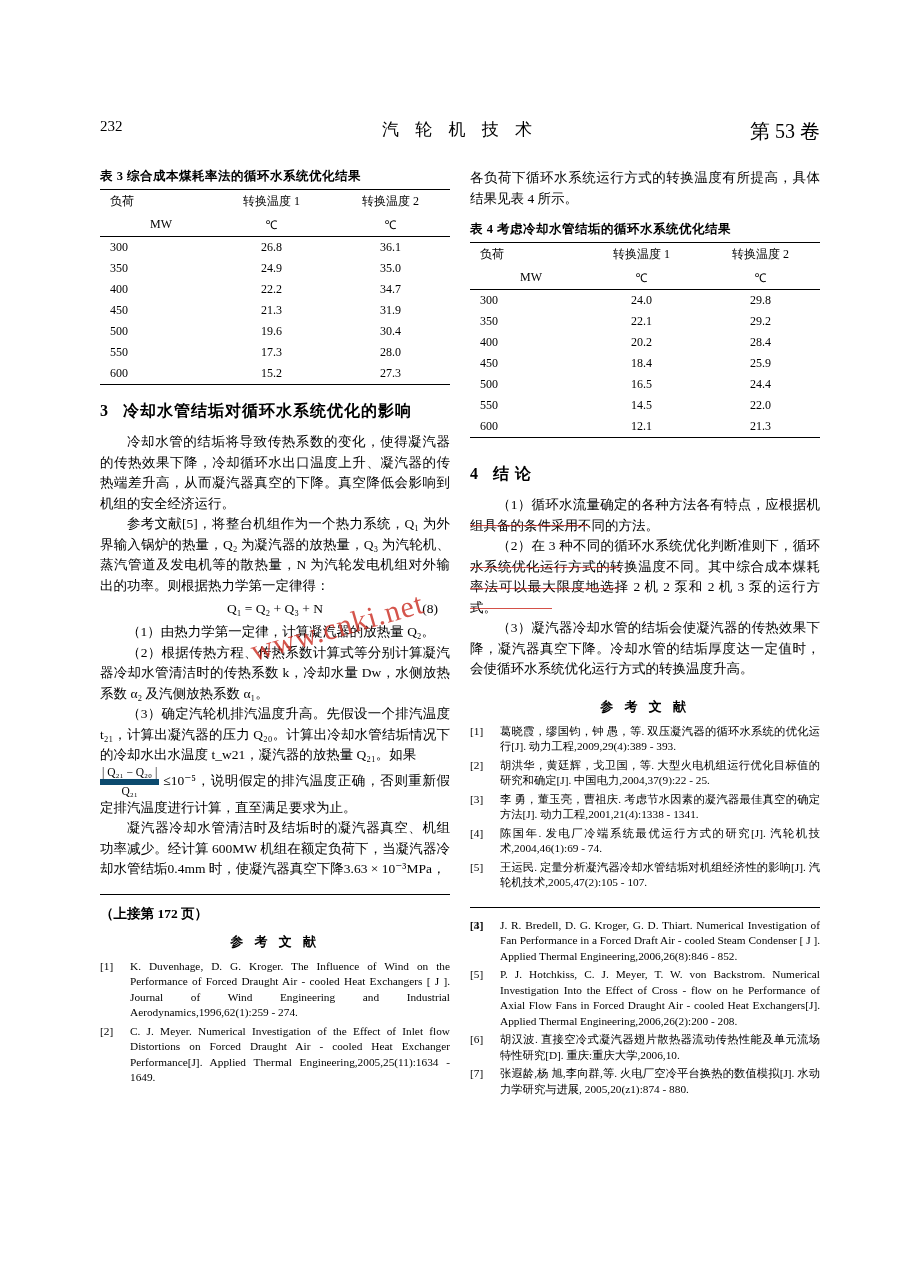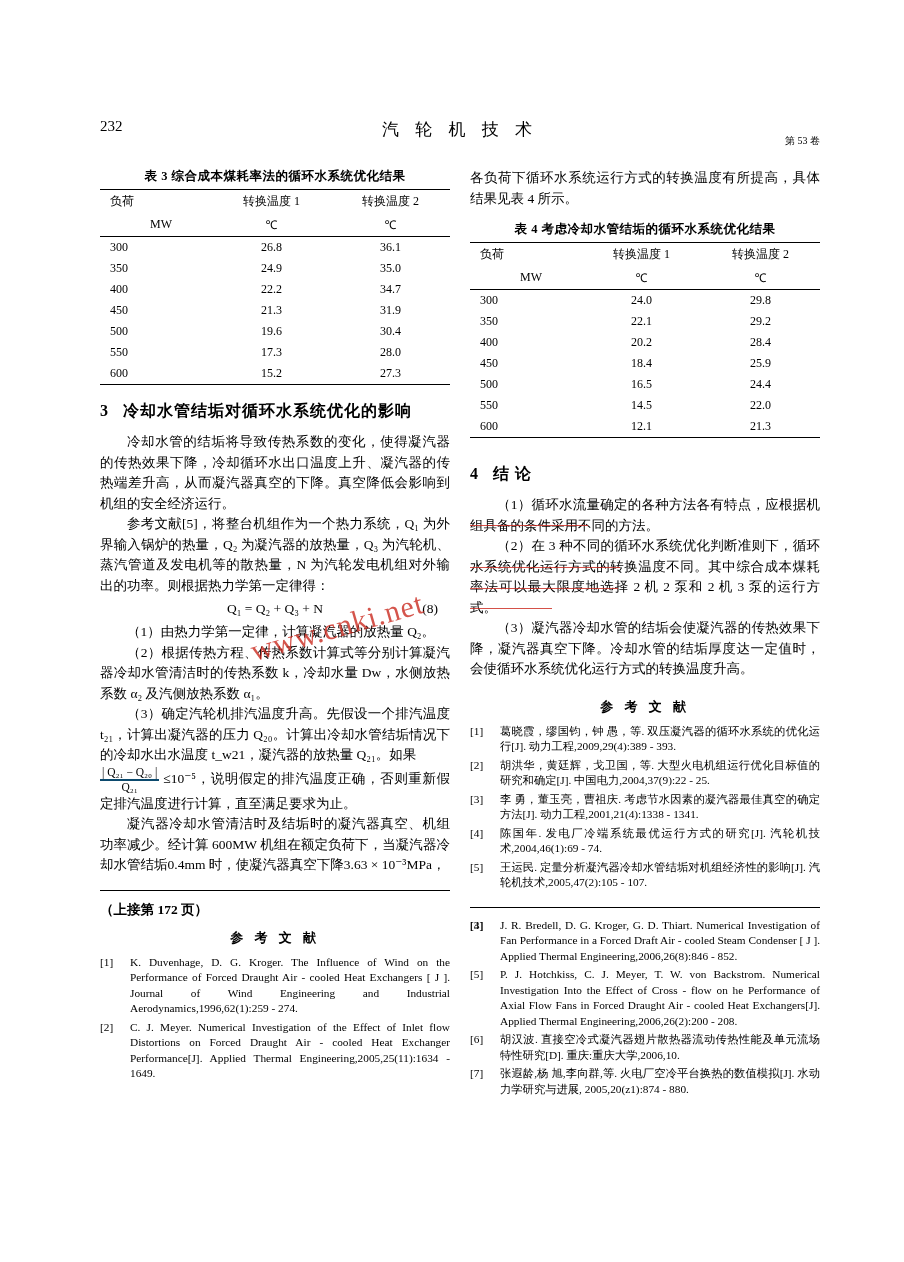--- a/index.html
+++ b/index.html
@@ -10,45 +10,45 @@
     color:#000;
     position:relative;
     overflow:hidden;
   }
   .page{position:absolute;left:0;top:0;width:760px;height:1262px;}
 
   
   .hdr{position:absolute;left:100px;top:118px;width:720px;height:24px;}
   .hdr .pg{position:absolute;left:0;top:0;font-size:15px;}
   .hdr .title{position:absolute;left:0;right:0;top:0;text-align:center;font-size:17px;letter-spacing:6px;font-family:"Liberation Serif",serif;font-weight:normal;}
-  .hdr .vol{position:absolute;right:0;top:16px;font-size:10px;}
+  .hdr .vol{position:absolute;right:0;top:0;font-size:20px;}
 
   
   .col-l{position:absolute;left:100px;top:168px;width:350px;}
   .col-r{position:absolute;left:470px;top:168px;width:350px;}
 
   
-  .tbl-cap{font-size:12.5px;font-weight:bold;text-align:center;margin-bottom:4px;letter-spacing:.5px;}
+  .tbl-cap{font-size:12.5px;font-weight:bold;text-align:left;margin-bottom:4px;letter-spacing:.5px;}
   table.data{border-collapse:collapse;width:100%;font-size:12px;font-family:"Liberation Serif",serif;}
   table.data th,table.data td{padding:3px 0;text-align:center;font-weight:normal;}
   table.data thead tr.hl th{border-top:1.6px solid #000;}
   table.data thead tr.last th{border-bottom:.9px solid #000;padding-bottom:3px;text-align:center;}
   table.data tbody tr:last-child td{border-bottom:1.6px solid #000;}
   table.data .c1{width:32%;text-align:left;padding-left:10px;}
   table.data .c2{width:34%;}
   table.data .c3{width:34%;}
 
   
   p.t{font-size:13.5px;line-height:20.5px;margin:0 0 0 0;text-align:justify;text-justify:inter-ideograph;text-indent:2em;font-family:"Liberation Serif","DejaVu Serif",serif;}
   .sec{font-size:16px;font-weight:bold;margin:16px 0 10px 0;letter-spacing:1px;}
   .sec .num{margin-right:14px;}
   .eq{text-align:center;font-size:13.5px;margin:5px 12px;position:relative;}
   .eq .no{position:absolute;right:0;top:0;}
   .frac{display:inline-block;vertical-align:middle;text-align:center;font-size:11.5px;line-height:13px;}
-  .frac .nu{border-bottom:2px solid #0c4a6e;padding:0 2px;}
+  .frac .nu{border-bottom:6px solid #0c4a6e;padding:0 2px;}
   .frac .de{padding:0 2px;}
 
   .rule{border:0;border-top:1px solid #000;margin:14px 0 10px 0;}
   .cont{font-size:13.5px;font-weight:bold;margin:0 0 3px 0;}
 
   .refhdr{text-align:center;font-size:13px;font-weight:bold;letter-spacing:4px;margin:10px 0 8px 0;}
   ol.refs{list-style:none;margin:0;padding:0;font-size:11.3px;line-height:15.5px;font-family:"Liberation Serif",serif;}
   ol.refs li{position:relative;padding-left:30px;margin-bottom:3px;text-align:justify;}
   ol.refs li .n{position:absolute;left:0;top:0;}
 

